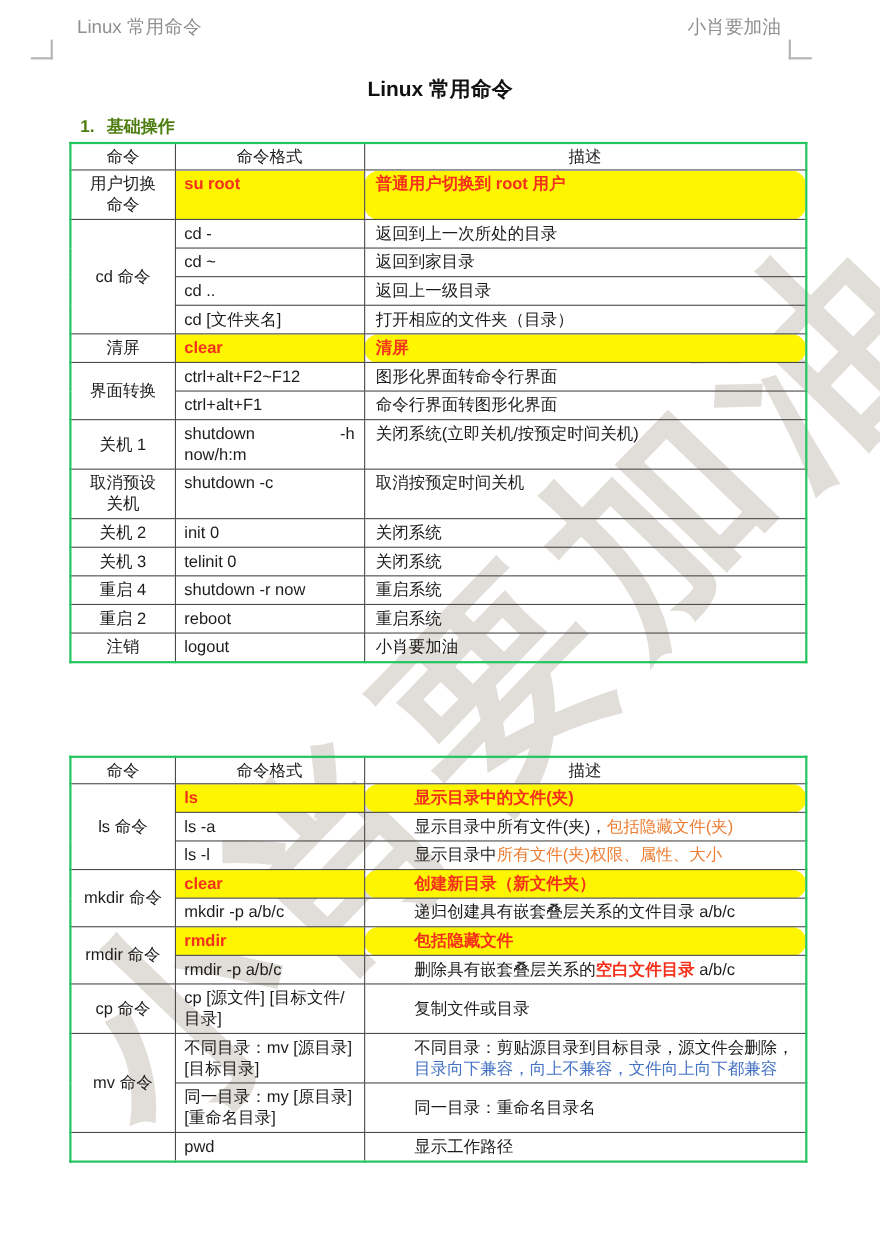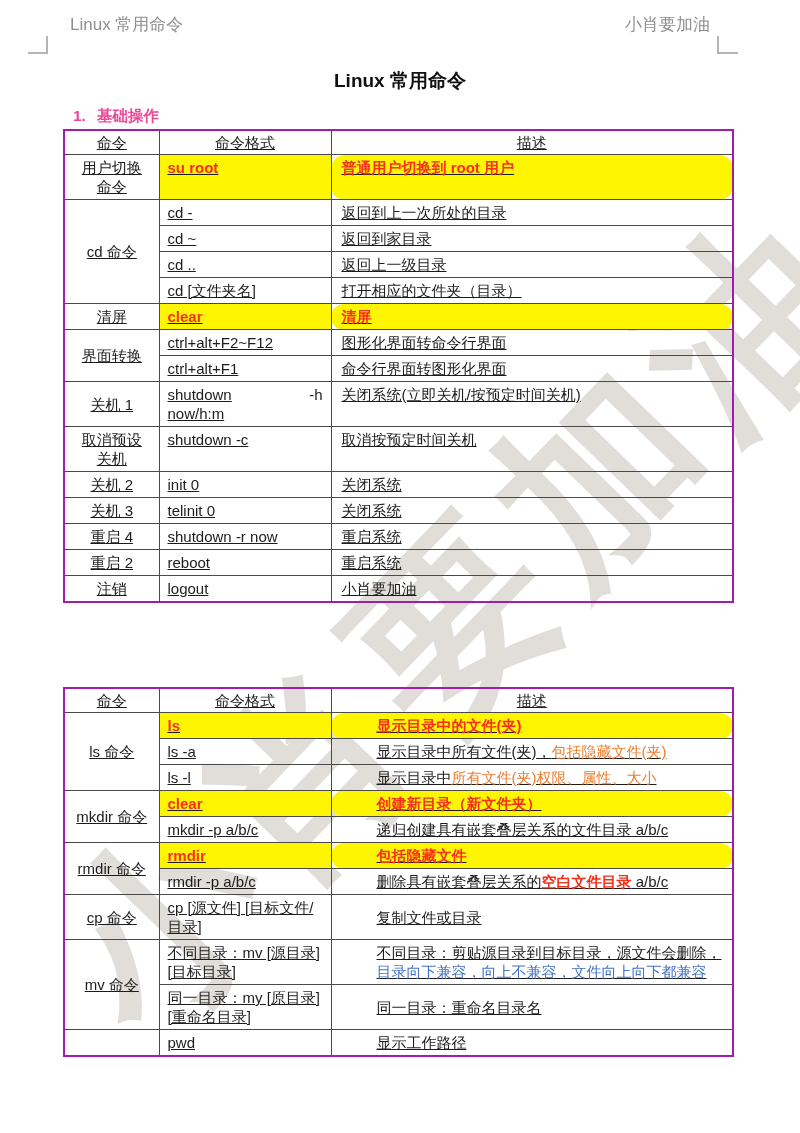--- a/index.html
+++ b/index.html
@@ -22,24 +22,24 @@
   .mark-left{position:absolute;left:28px;top:36px;width:18px;height:16px;
     border-right:2px solid #b5b5b5;border-bottom:2px solid #b5b5b5;z-index:2;}
   .mark-right{position:absolute;left:717px;top:36px;width:19px;height:16px;
     border-left:2px solid #b5b5b5;border-bottom:2px solid #b5b5b5;z-index:2;}
   
   .doc-title{position:absolute;left:0;top:68px;width:100%;text-align:center;
     font-size:19px;font-weight:700;color:#111;z-index:2;}
   
   .content{position:absolute;left:63px;top:106px;width:670px;z-index:1;}
   .section + .section{margin-top:84px;}
-  .sec-heading{font-size:15.5px;font-weight:700;color:#ec4899;margin:0 0 3px 10px;line-height:20px;}
+  .sec-heading{font-size:15.5px;font-weight:700;color:#4d7c0f;margin:0 0 3px 10px;line-height:20px;}
   .sec-num{display:inline-block;margin-right:11px;}
   table.cmd-table{border-collapse:collapse;table-layout:fixed;width:669px;
-    border:2px solid #a21caf;background:transparent;text-decoration:underline;}
+    border:2px solid #22c55e;background:transparent;}
   .cmd-table td,.cmd-table th{border:1px solid #4a4a4a;font-size:15px;line-height:19px;
     padding:3px 8px;word-break:break-all;overflow:hidden;}
   .cmd-table th{font-weight:400;text-align:center;height:19px;padding:2px 4px;}
   .col-1{width:95px;} .col-2{width:172px;} .col-3{width:402px;}
   td.lbl{text-align:center;vertical-align:middle;white-space:pre-line;padding:3px 4px;}
   td.cmd{vertical-align:top;}
   td.desc{vertical-align:top;padding-left:10px;border-radius:14px;}
   table.t2 td.desc{vertical-align:middle;padding-left:45px;}
   .hl{background:var(--highlight);}
   .c-red{color:var(--red);} .c-orange{color:var(--orange);} .c-blue{color:var(--blue);}

